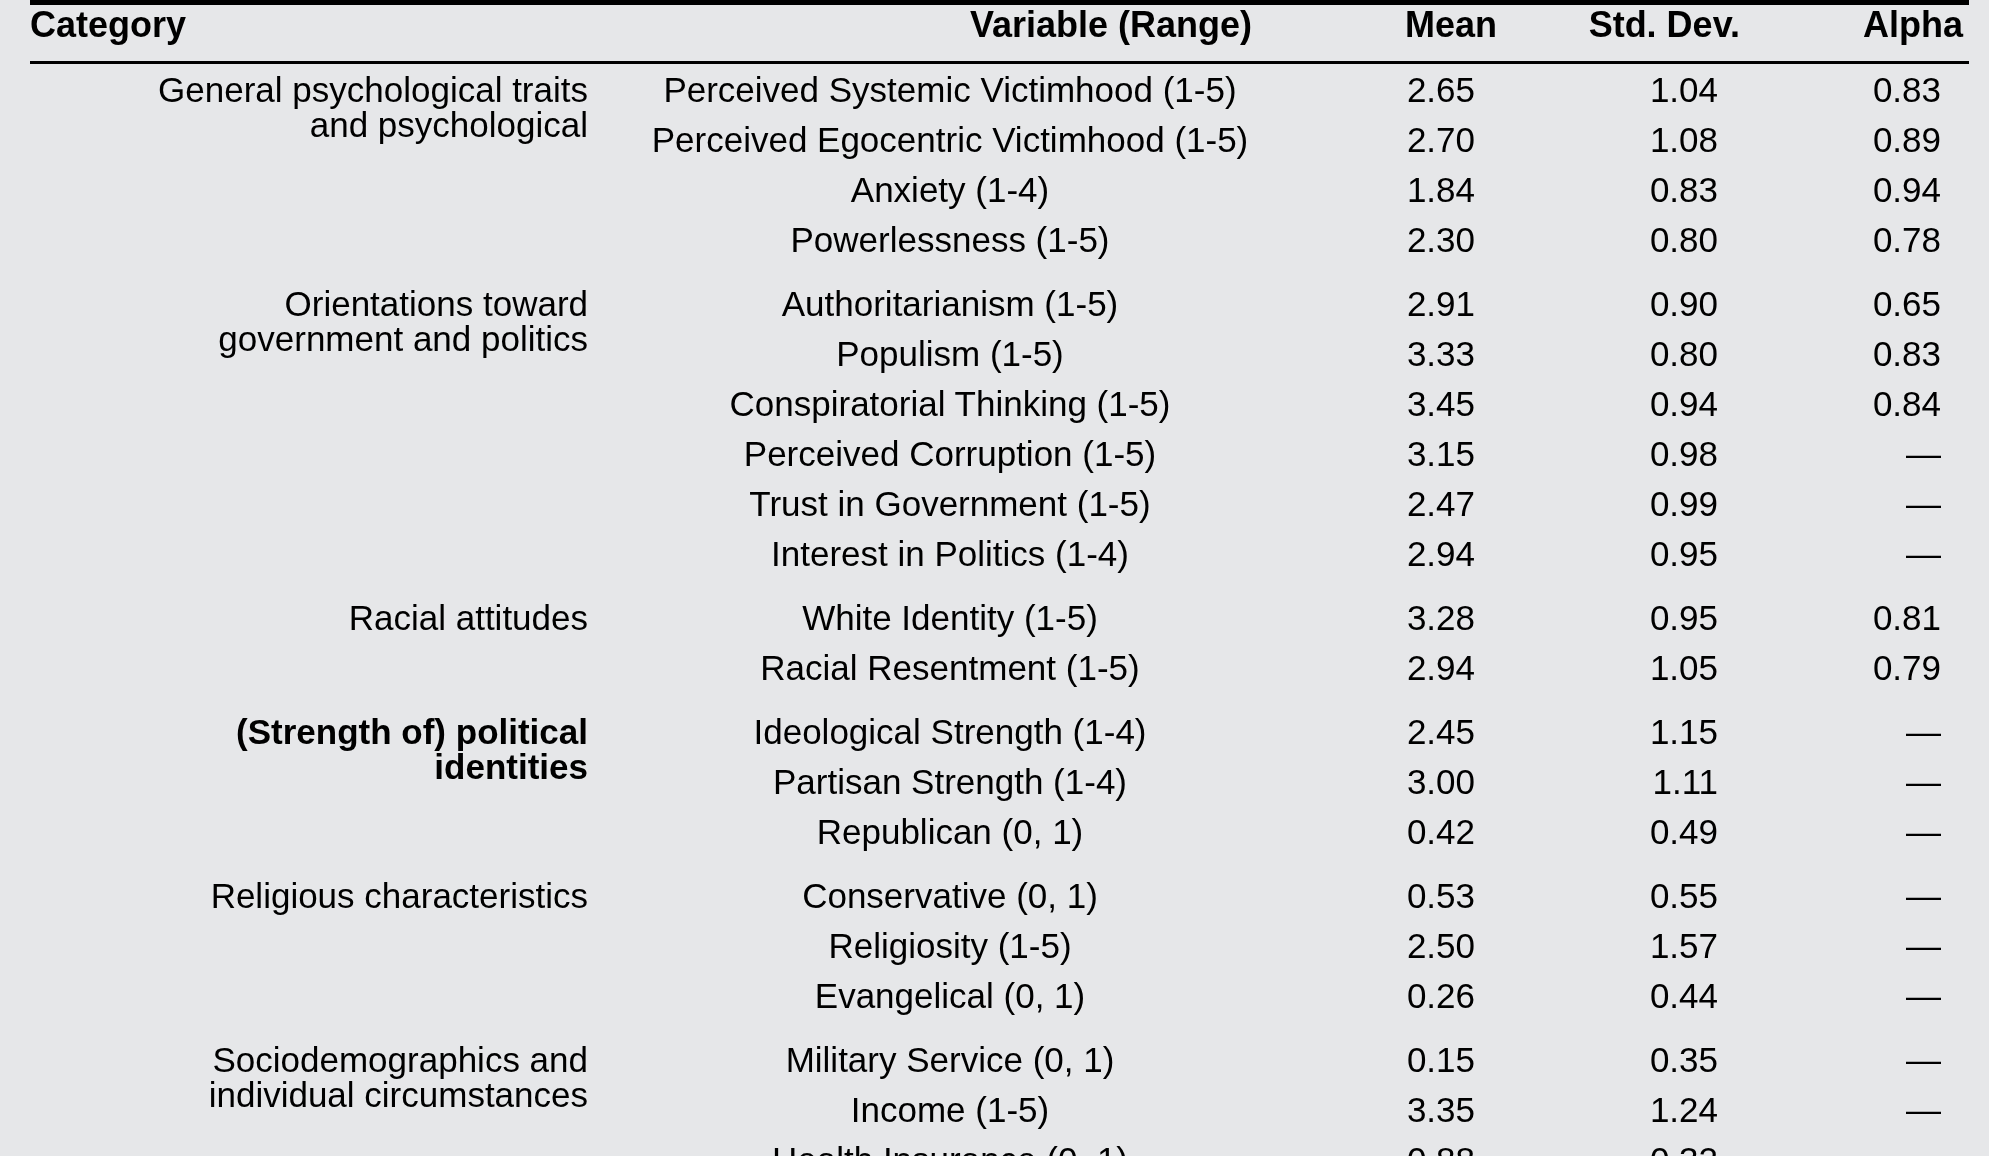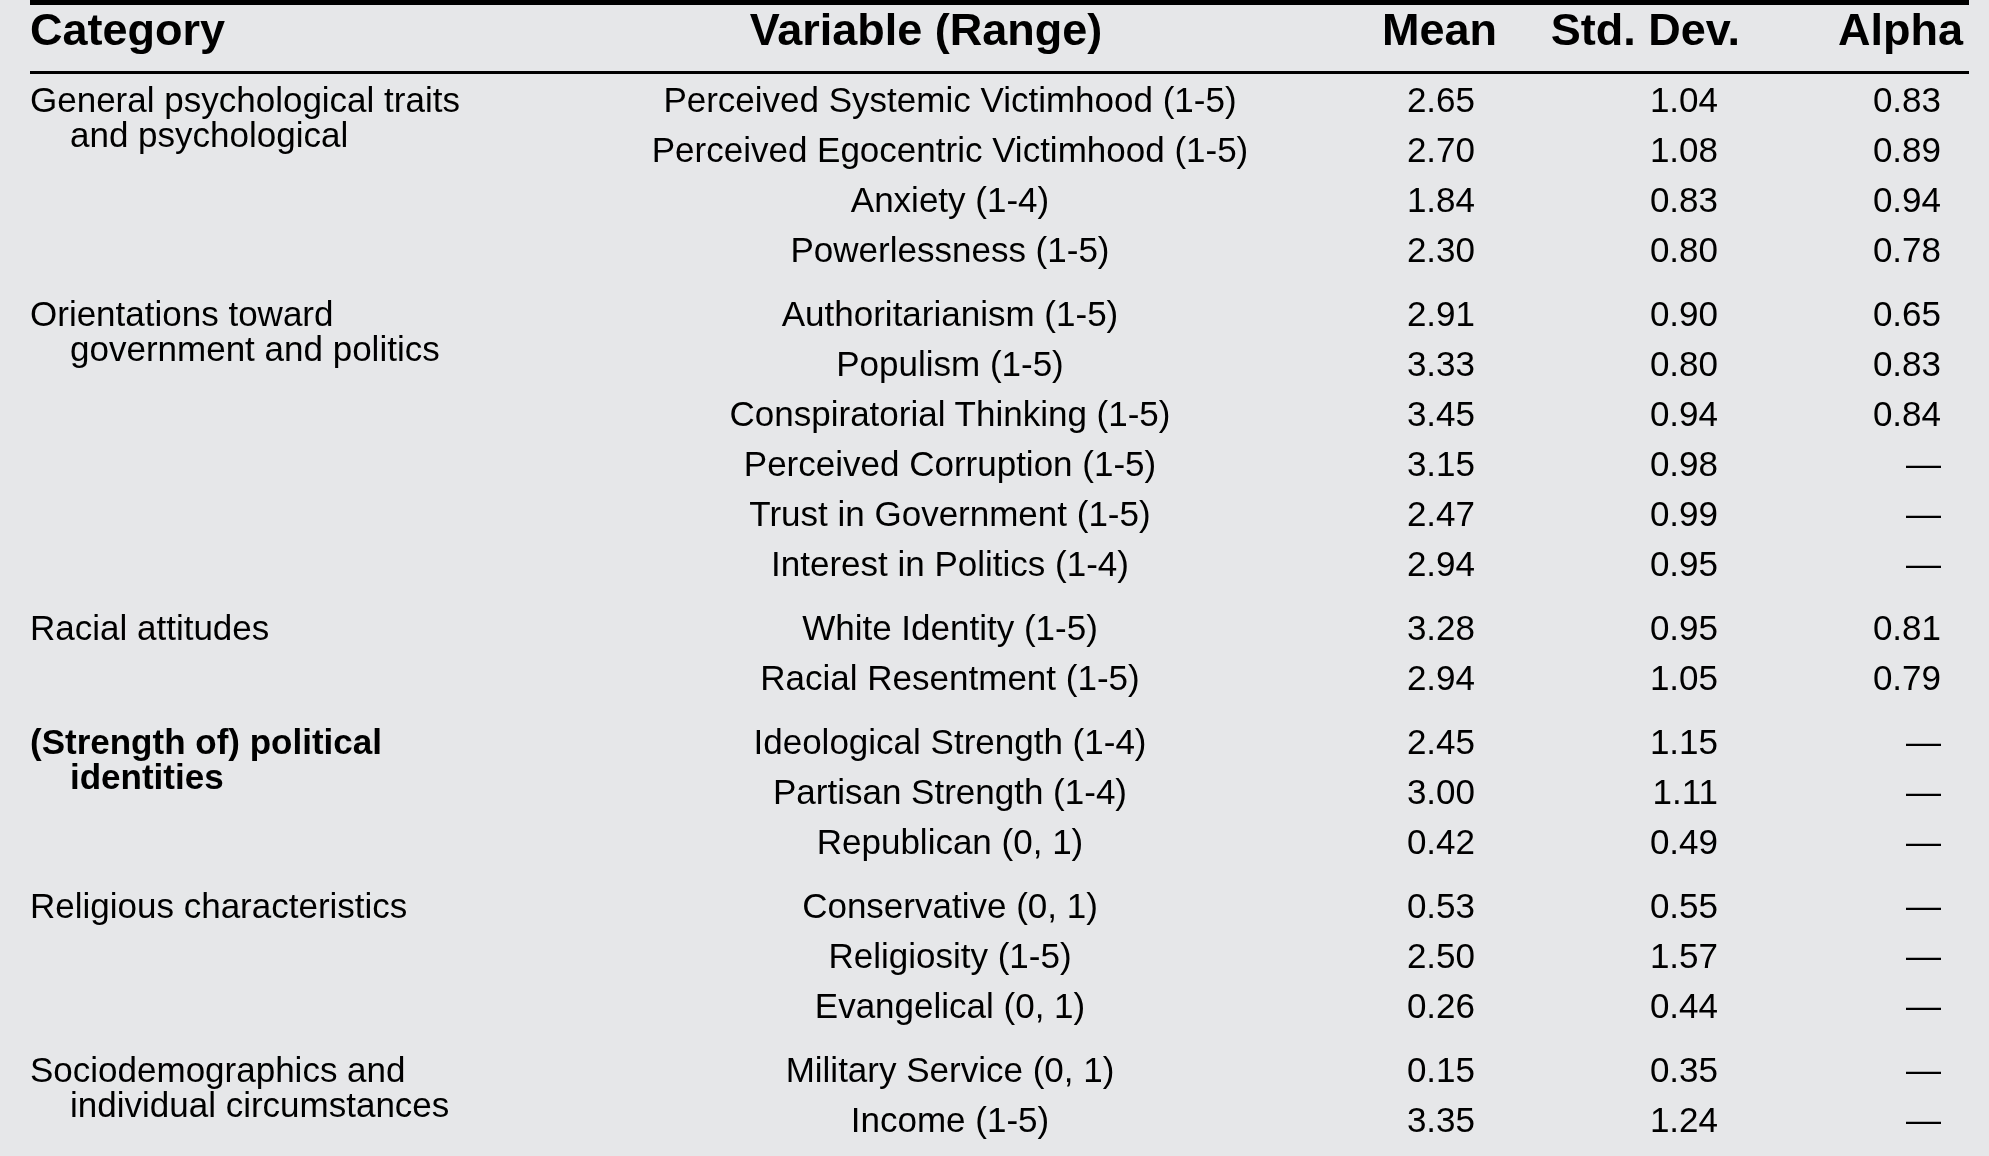--- a/index.html
+++ b/index.html
@@ -25,28 +25,28 @@
     table-layout: fixed;
   }
   
   col.c-cat   { width: 570px; }
   col.c-var   { width: 700px; }
   col.c-mean  { width: 235px; }
   col.c-sd    { width: 245px; }
   col.c-alpha { width: 189px; }
 
   thead th {
-    font-size: 45px;
+    font-size: 36px;
     font-weight: bold;
     padding: 0 0 16px 0;
     vertical-align: bottom;
     line-height: 1.1;
   }
   th.h-cat   { text-align: left; }
-  th.h-var   { text-align: center; padding-right: 48px; }
+  th.h-var   { text-align: right; padding-right: 48px; }
   th.h-mean  { text-align: right; padding-right: 38px; }
   th.h-sd    { text-align: right; padding-right: 40px; }
   th.h-alpha { text-align: right; padding-right: 6px; }
 
   .rule-top {
     border-top: 5px solid #000;
   }
   .rule-head {
     border-bottom: 3px solid #000;
   }
@@ -54,21 +54,21 @@
   tbody td {
     font-size: 35px;
     line-height: 1.0;
     padding: 8px 0 7px 0;
     vertical-align: top;
   }
   tbody tr.first-in-group td {
     padding-top: 22px;
   }
   td.cat {
-    text-align: left;
+    text-align: right;
     white-space: pre-line;
     padding-right: 12px;
   }
   td.cat .indent2 { display: block; padding-left: 40px; }
   td.var  { text-align: center; }
   td.num  { text-align: right; font-variant-numeric: tabular-nums; }
   td.mean  { padding-right: 60px; }
   td.sd    { padding-right: 62px; }
   td.alpha { padding-right: 28px; }
 </style>

